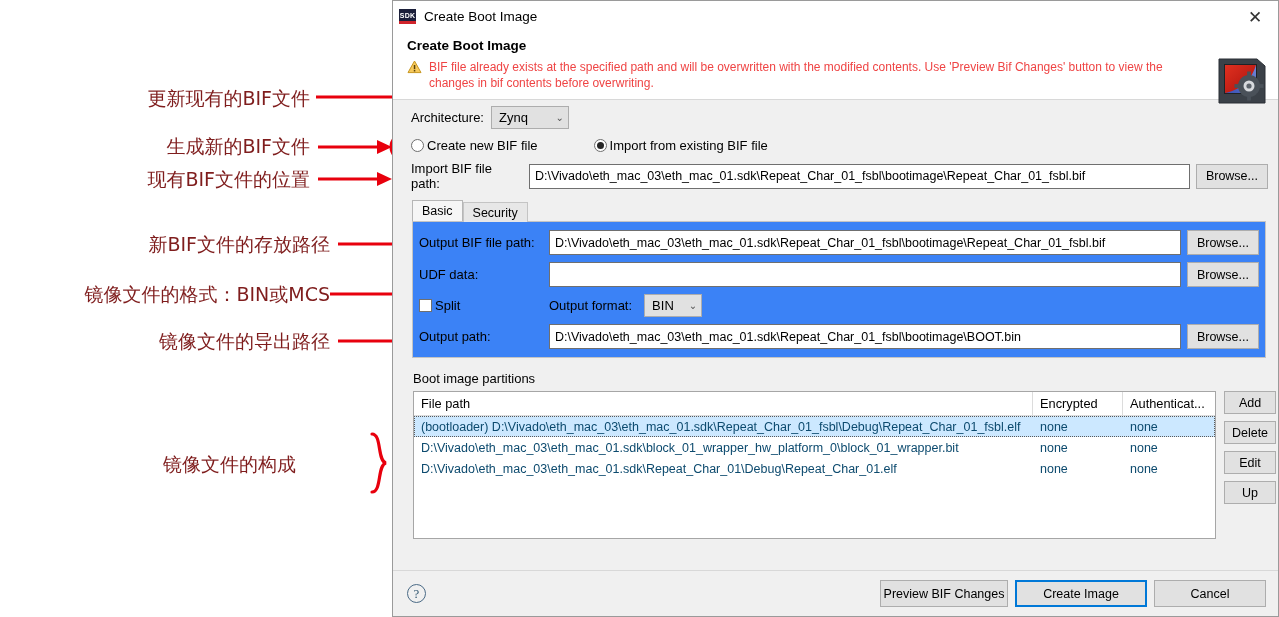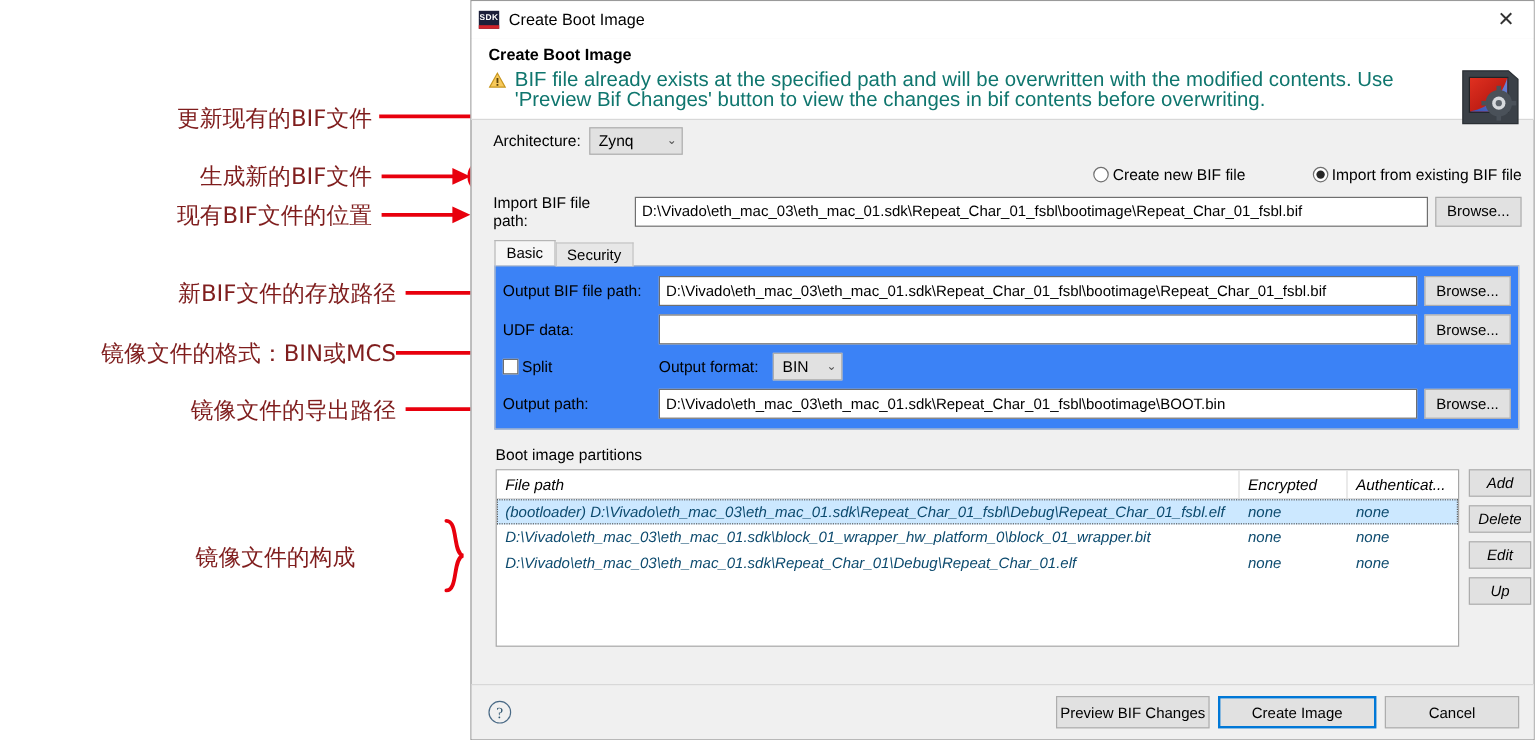--- a/index.html
+++ b/index.html
@@ -69,21 +69,21 @@
   
   #header {
     background: #ffffff;
     padding: 6px 14px 8px 14px;
     position: relative;
     border-bottom: 1px solid #d8d8d8;
   }
   #header-title { font-size: 13.5px; font-weight: bold; color: #000; margin-bottom: 6px; }
   #header-msg-row { display: flex; align-items: flex-start; gap: 7px; padding-right: 70px; }
   .warn-icon { flex: 0 0 auto; margin-top: 1px; }
-  #header-msg { font-size: 17px; color: #0f766e; line-height: 16px; }
+  #header-msg { font-size: 12px; color: #ef4444; line-height: 16px; }
   #header-big-icon { position: absolute; right: 10px; top: 22px; }
 
   
   #body { padding: 0 10px; }
 
   .row { display: flex; align-items: center; }
   .lbl { font-size: 13px; color: #000; }
 
   #arch-row { padding: 6px 0 3px 8px; }
   #arch-label { width: 80px; }
@@ -97,21 +97,21 @@
     cursor: pointer;
     position: relative;
   }
   .combo .caret {
     margin-left: auto; padding-left: 14px;
     font-size: 10px; color: #555;
     font-family: "DejaVu Sans", sans-serif;
   }
   #arch-combo { width: 78px; }
 
-  #radio-row { padding: 6px 0 6px 8px; gap: 0; justify-content: flex-end; }
+  #radio-row { padding: 6px 0 6px 8px; gap: 0; }
   .radio-item { display: flex; align-items: center; cursor: pointer; font-size: 13px; }
   .radio-dot {
     width: 13px; height: 13px; border-radius: 50%;
     border: 1px solid #6f6f6f; background: #fff;
     display: inline-flex; align-items: center; justify-content: center;
     margin-right: 3px;
   }
   .radio-dot.on::after {
     content: ""; width: 7px; height: 7px; border-radius: 50%; background: #262626;
   }
@@ -170,21 +170,21 @@
     width: 13px; height: 13px;
     border: 1px solid #6f6f6f; background: #fff;
     margin-right: 3px; display: inline-block;
   }
   #split-wrap { display: flex; align-items: center; width: 124px; cursor: pointer; font-size: 13px; }
   #outfmt-label { font-size: 13px; margin-right: 6px; }
   #outfmt-combo { width: 58px; }
 
   
   #part-title { font-size: 13px; padding: 13px 0 5px 10px; }
-  #part-area { display: flex; padding: 0 6px 4px 10px; gap: 8px; font-style: italic; }
+  #part-area { display: flex; padding: 0 6px 4px 10px; gap: 8px; }
   #table-wrap {
     flex: 1;
     background: #fff;
     border: 1px solid #a6a6a6;
     height: 148px;
     display: flex; flex-direction: column;
     overflow: hidden;
   }
   #thead { display: flex; height: 24px; border-bottom: 1px solid #dcdcdc; background: #fff; }
   .th {

